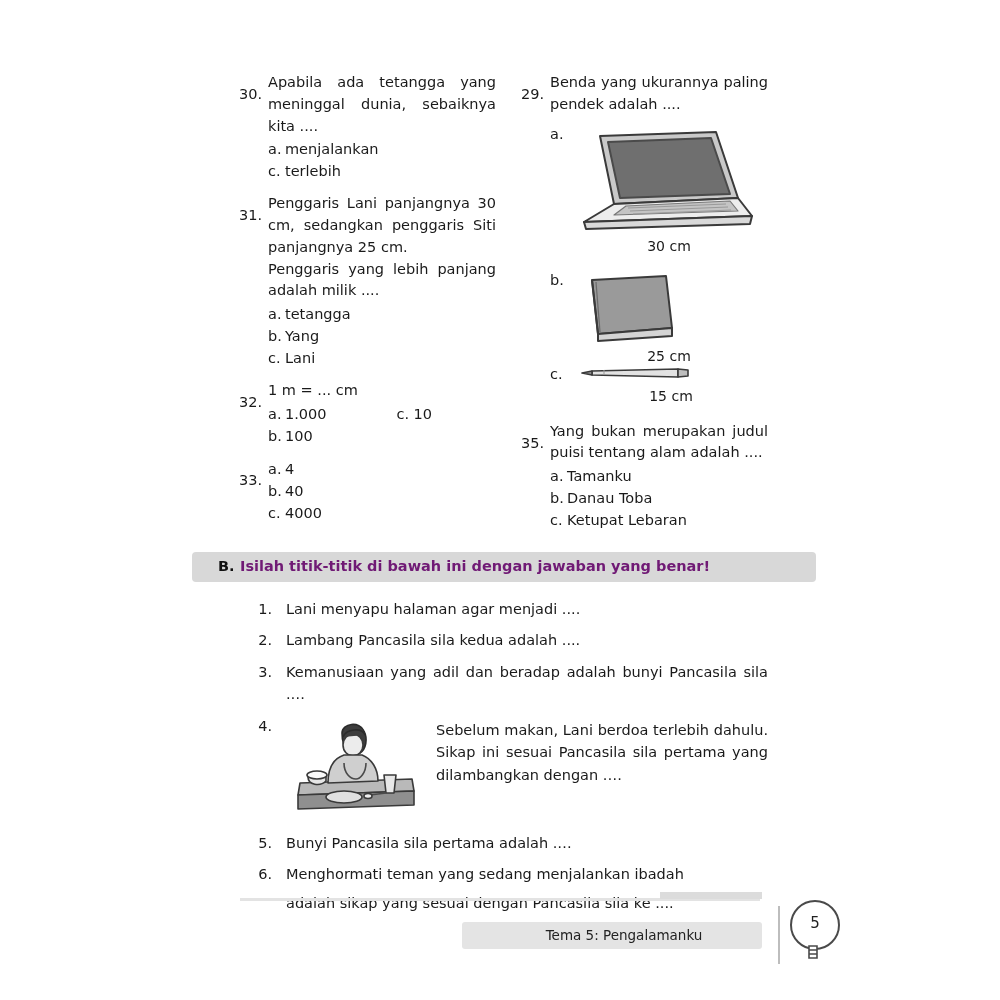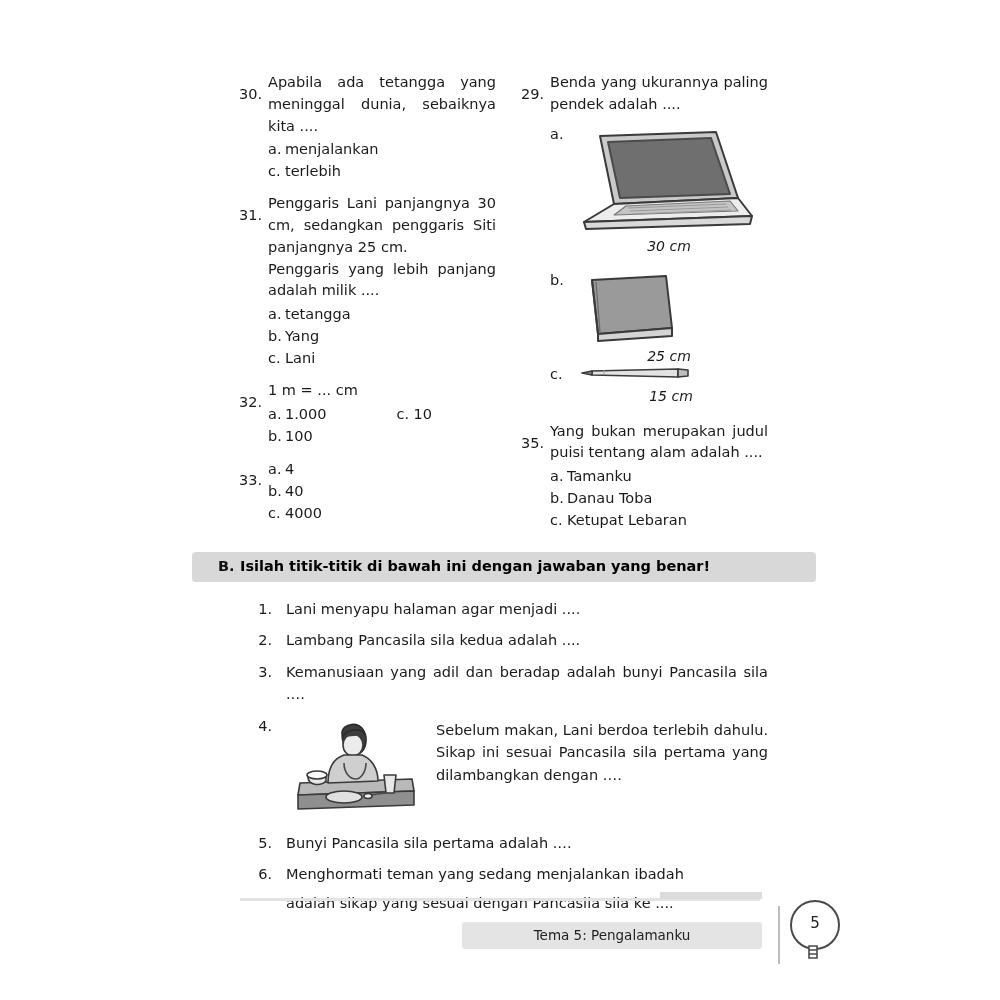--- a/index.html
+++ b/index.html
@@ -73,42 +73,41 @@
     min-height:20px;
   }
   .imgq .olab{
     position:absolute;
     left:0;top:0;
     font-size:14.5px;
   }
   .figwrap{
     margin-left:20px;
     text-align:center;
-    font-style:italic;
   }
   .caption{
     font-size:14px;
     margin-top:2px;
     text-align:center;
   }
 
   
   .section-bar{
     position:absolute;
     left:192px; top:552px;
     width:624px; height:30px;
     background:#d8d8d8;
     border-radius:4px;
   }
   .section-bar .txt{
     position:absolute;
     left:48px; top:6px;
     font-size:14.5px;
     font-weight:bold;
-    color:#000000;
+    color:#701a75;
   }
   .section-bar .ltr{
     position:absolute;
     left:26px; top:6px;
     font-size:14.5px;
     font-weight:bold;
     color:#111;
   }
 
   
@@ -165,20 +164,21 @@
     width:300px; height:27px;
     background:#e4e4e4;
     border-radius:3px;
   }
   .footer-bar .txt{
     position:absolute;
     left:0;top:5px;width:300px;
     text-align:center;
     font-size:13.5px;
     color:#222;
+    padding-left:12px;
   }
   .footer-div{
     position:absolute;
     left:778px; top:906px;
     width:2px;height:58px;
     background:#bdbdbd;
   }
   .pagebadge{
     position:absolute;
     left:790px; top:900px;

